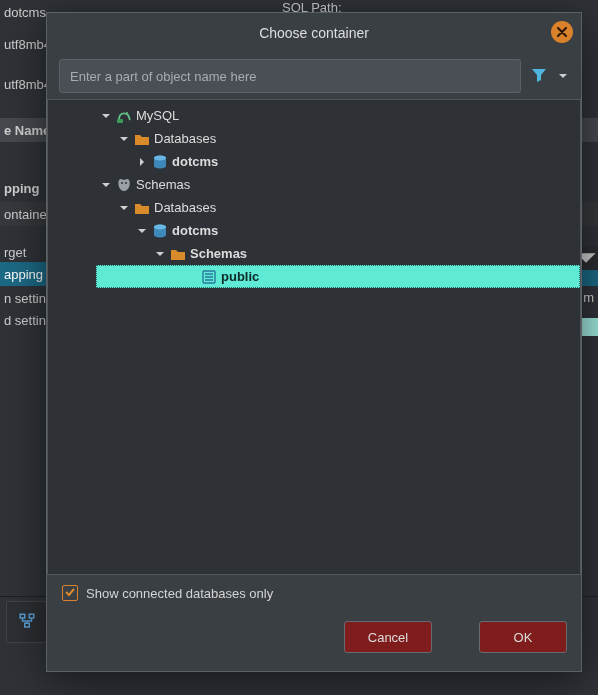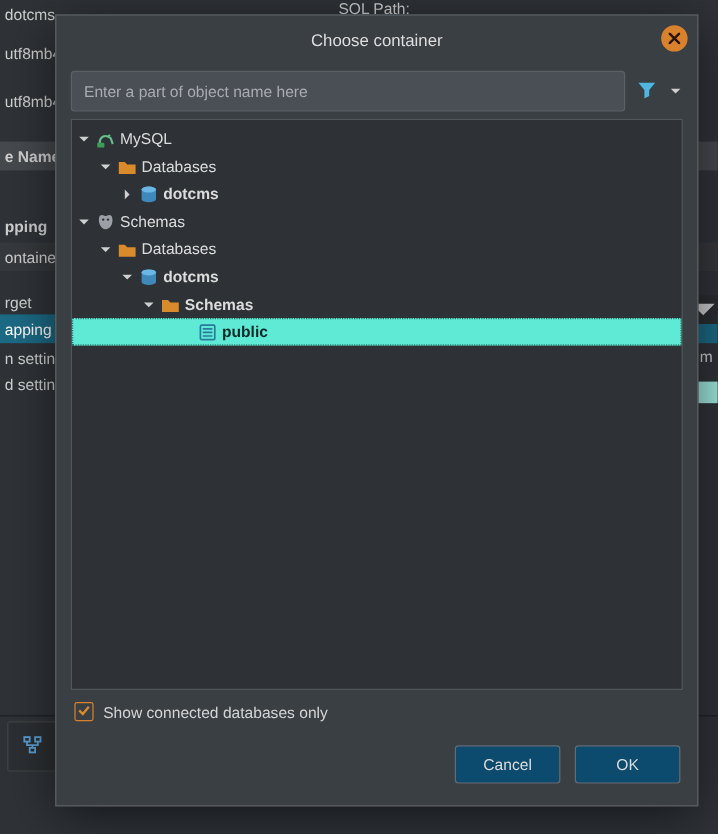--- a/index.html
+++ b/index.html
@@ -29,39 +29,39 @@
     flex:1; height:34px; background:#4a4f55; border:1px solid #5b6066; border-radius:3px;
     color:#e0e0e0; padding:0 10px; font-size:13px; outline:none;
   }
   .search-input::placeholder { color:#a8acb0; }
   .filter-btn { width:24px; height:24px; display:flex; align-items:center; justify-content:center; cursor:pointer; }
   .filter-btn svg { width:16px; height:16px; }
   .chev { width:12px; height:24px; display:flex; align-items:center; justify-content:center; cursor:pointer; }
   .chev svg { width:10px; height:10px; fill:#cfcfcf; }
 
   .tree-pane {
-    margin: 0 12px; flex:1; background:#2e3237; border:1px solid #52575c; overflow:auto;
-    padding-top:4px; padding-bottom:4px;
+    margin: 0 0; flex:1; background:#2e3237; border:1px solid #52575c; overflow:auto;
+    padding-top:4px; padding-bottom:4px;padding-left:48px;
   }
   .tree-row { height:23px; display:flex; align-items:center; gap:4px; padding-left:4px; white-space:nowrap; cursor:default; }
   .tree-row .expander { width:12px; height:12px; display:flex; align-items:center; justify-content:center; cursor:pointer; flex:0 0 12px; }
   .tree-row .expander svg { width:10px; height:10px; fill:#cfcfcf; }
   .tree-row .icon { width:16px; height:16px; display:flex; align-items:center; justify-content:center; flex:0 0 16px; }
   .tree-row .label { font-size:13px; color:#dcdcdc; }
   .tree-row .label.bold { font-weight:700; }
   .tree-row.selected { background:#5eead4; border:1px dotted #2c6b63; color:#0c2a27; }
   .tree-row.selected .label { color:#0c2a27; }
 
   .check-row { display:flex; align-items:center; gap:8px; padding:10px 15px 4px 15px; }
   .cb { width:16px; height:16px; border:1px solid #d9822b; background:#3a3f44; display:flex; align-items:center; justify-content:center; cursor:pointer; border-radius:2px; }
   .cb svg { width:12px; height:12px; }
   .check-row span { font-size:13px; color:#d4d4d4; }
 
   .btn-row { display:flex; justify-content:flex-end; gap:12px; padding:16px 14px 18px 14px; }
-  .btn { min-width:88px; height:32px; background:#0c4a6e; border:1px solid #666b71; color:#dcdcdc; font-size:13px; border-radius:3px; cursor:pointer; }
+  .btn { min-width:88px; height:32px; background:#7f1d1d; border:1px solid #666b71; color:#dcdcdc; font-size:13px; border-radius:3px; cursor:pointer;margin-left:35px; }
 
   
   .pad-0 { padding-left: 4px; }
   .pad-1 { padding-left: 22px; }
   .pad-2 { padding-left: 40px; }
   .pad-3 { padding-left: 58px; font-weight: bold; }
   .pad-4 { padding-left: 76px; }
   .tree-row.selected.pad-4 { padding-left: 88px; }
 </style>
 </head>

